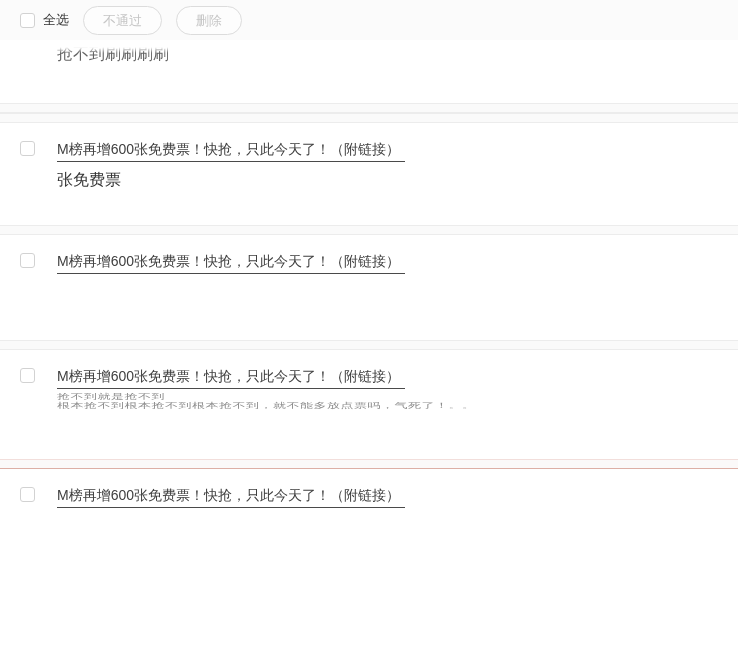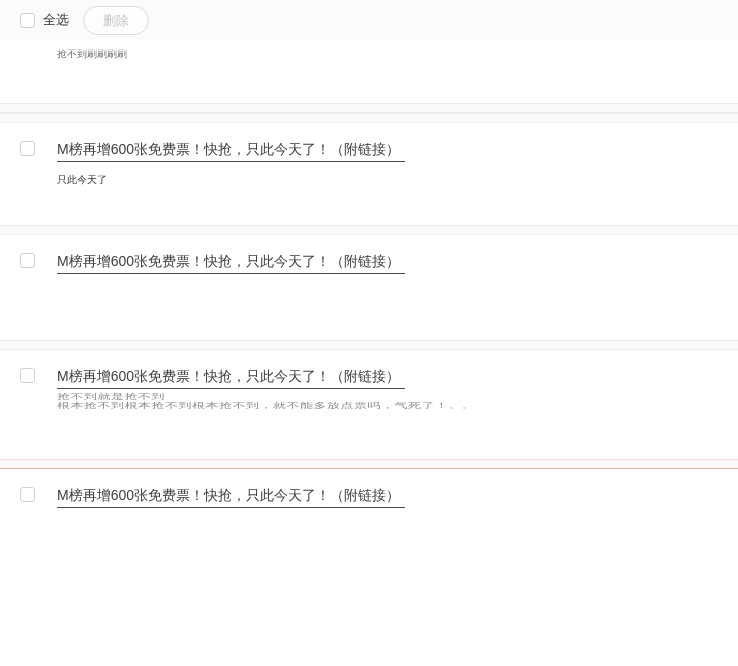--- a/index.html
+++ b/index.html
@@ -66,21 +66,21 @@
     font-size: 14px;
     color: #404040;
     text-decoration: none;
     border-bottom: 1px solid #4a4a4a;
     padding: 0 5px 2px 0;
     line-height: 19px;
     cursor: pointer;
   }
   .row-content { padding-top: 17px; }
   .row-comment {
-    font-size: 10px;
+    font-size: 16px;
     color: #333333;
     margin-top: 8px;
     line-height: 20px;
   }
   
   .row.top-clipped .row-content { padding-top: 4px; }
   .row.top-clipped .row-comment {
     margin-top: 0;
     color: #3c3c3c;
     filter: blur(0.6px);
@@ -119,38 +119,39 @@
     border-bottom: 1px solid #ddafa6;
   }
 </style>
 </head>
 <body>
 
 <div class="page">
   <div class="toolbar">
     <span class="checkbox"></span>
     <span class="select-all-label">全选</span>
+    <button class="pill-btn">不通过</button>
     <button class="pill-btn">删除</button>
   </div>
   <div class="list" id="list">
   <div class="row top-clipped" style="height: 63px;">
 
     <div class="row-content">
 
       <div class="row-comment">抢不到刷刷刷刷</div>
     </div>
   <div class="fade-top-overlay"></div>
       </div>
 <div class="gap"></div>
 <div class="gap"></div>
   <div class="row" style="height: 102px;">
     <span class="checkbox row-checkbox"></span>
     <div class="row-content">
       <a href="#" class="row-title">M榜再增600张免费票！快抢，只此今天了！（附链接）</a>
-      <div class="row-comment">只此今天了</div>
+      <div class="row-comment">张免费票</div>
     </div>
   </div>
 <div class="gap"></div>
   <div class="row" style="height: 105px;">
     <span class="checkbox row-checkbox"></span>
     <div class="row-content">
       <a href="#" class="row-title">M榜再增600张免费票！快抢，只此今天了！（附链接）</a>
     </div>
   </div>
 <div class="gap"></div>

